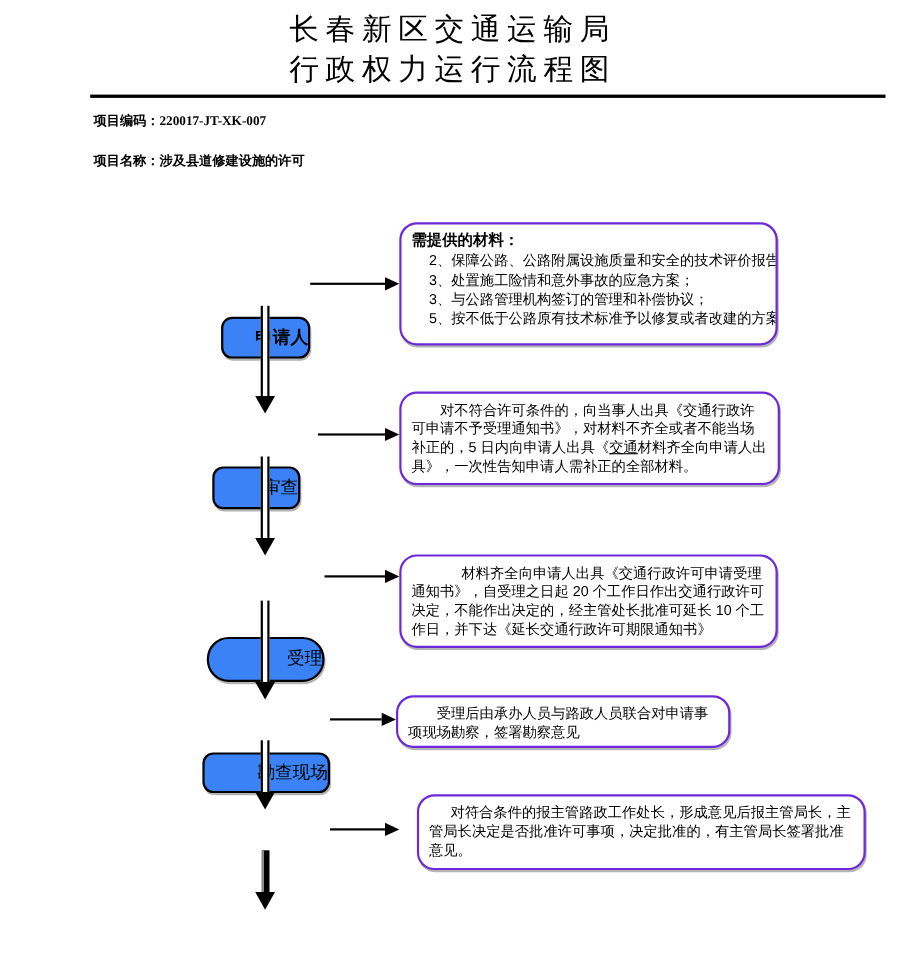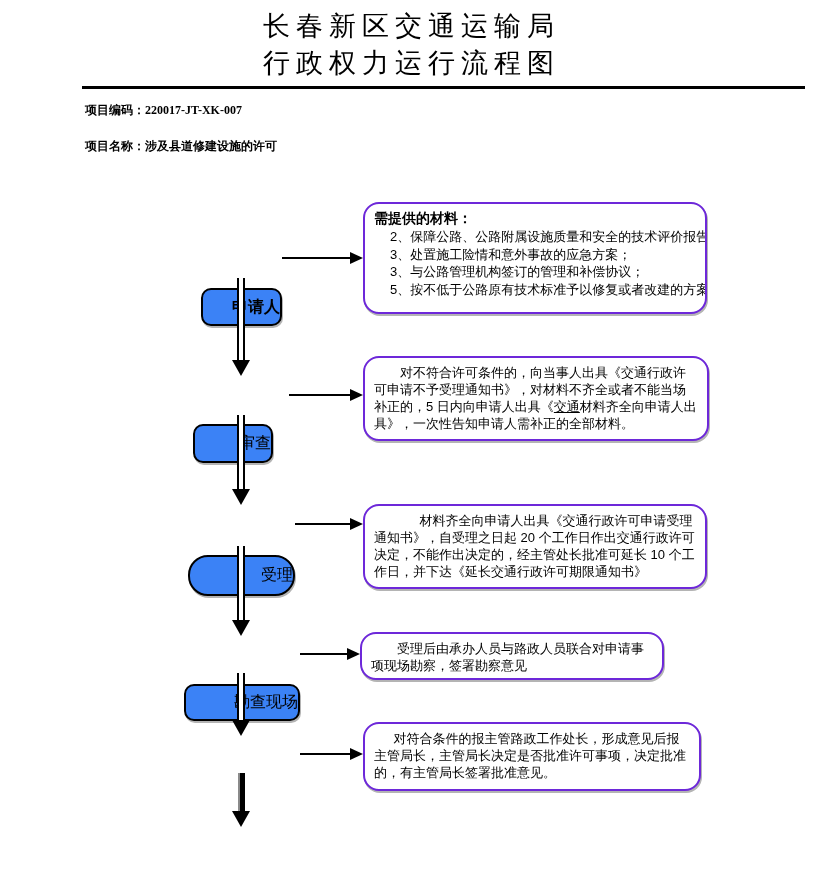--- a/index.html
+++ b/index.html
@@ -22,21 +22,21 @@
   .meta-name{top:138px;}
   
   .node{
     position:absolute;box-sizing:border-box;background:#3b82f6;
     border:2px solid #000;border-radius:10px;
     display:flex;align-items:center;justify-content:flex-end;
     font-size:16px;box-shadow:1px 2px 0 #b4b4b4;margin-top:48px;
   }
   .node-1{left:201px;top:240px;width:81px;height:38px;font-weight:bold;}
   .node-2{left:193px;top:376px;width:80px;height:39px;}
-  .node-3{left:188px;top:507px;width:107px;height:41px;border-radius:20px;}
+  .node-3{left:188px;top:531px;width:107px;height:41px;border-radius:20px;}
   .node-4{left:184px;top:636px;width:116px;height:37px;}
   .node-5{left:189px;top:736px;width:111px;height:37px;}
   .node-6{left:161px;top:827px;width:159px;height:43px;}
   
   .va{position:absolute;left:237px;width:8px;}
   .va .shaft{
     box-sizing:border-box;width:8px;margin:0 auto;background:#fff;
     border-left:2px solid #000;border-right:2px solid #000;
   }
   .va.solid .shaft{background:#000;border-left:2px solid #8a8a8a;border-right:none;width:7px;}
@@ -72,21 +72,21 @@
   .note-1{left:363px;top:202px;width:344px;height:112px;padding-top:5px;}
   .note-1 .note-heading{font-weight:bold;font-size:14px;line-height:19px;}
   .note-1 .note-item{padding-left:16px;line-height:17.5px;white-space:nowrap;}
   .note p{margin:0;}
   .note-2{left:363px;top:356px;width:346px;height:85px;}
   .note-2 p{text-indent:2em;}
   .note-3{left:363px;top:488px;width:344px;height:85px;margin-top:16px;}
   .note-3 p{text-indent:3.5em;}
   .note-4{left:360px;top:632px;width:304px;height:48px;}
   .note-4 p{text-indent:2em;}
-  .note-5{left:363px;top:722px;width:338px;height:69px;}
+  .note-5{left:379px;top:722px;width:408px;height:69px;}
   .note-5 p{text-indent:1.5em;}
   .u{text-decoration:underline;}
 </style>
 </head>
 <body>
 
 <div class="page">
 
   <div class="doc-title">
     <div>长春新区交通运输局</div>

